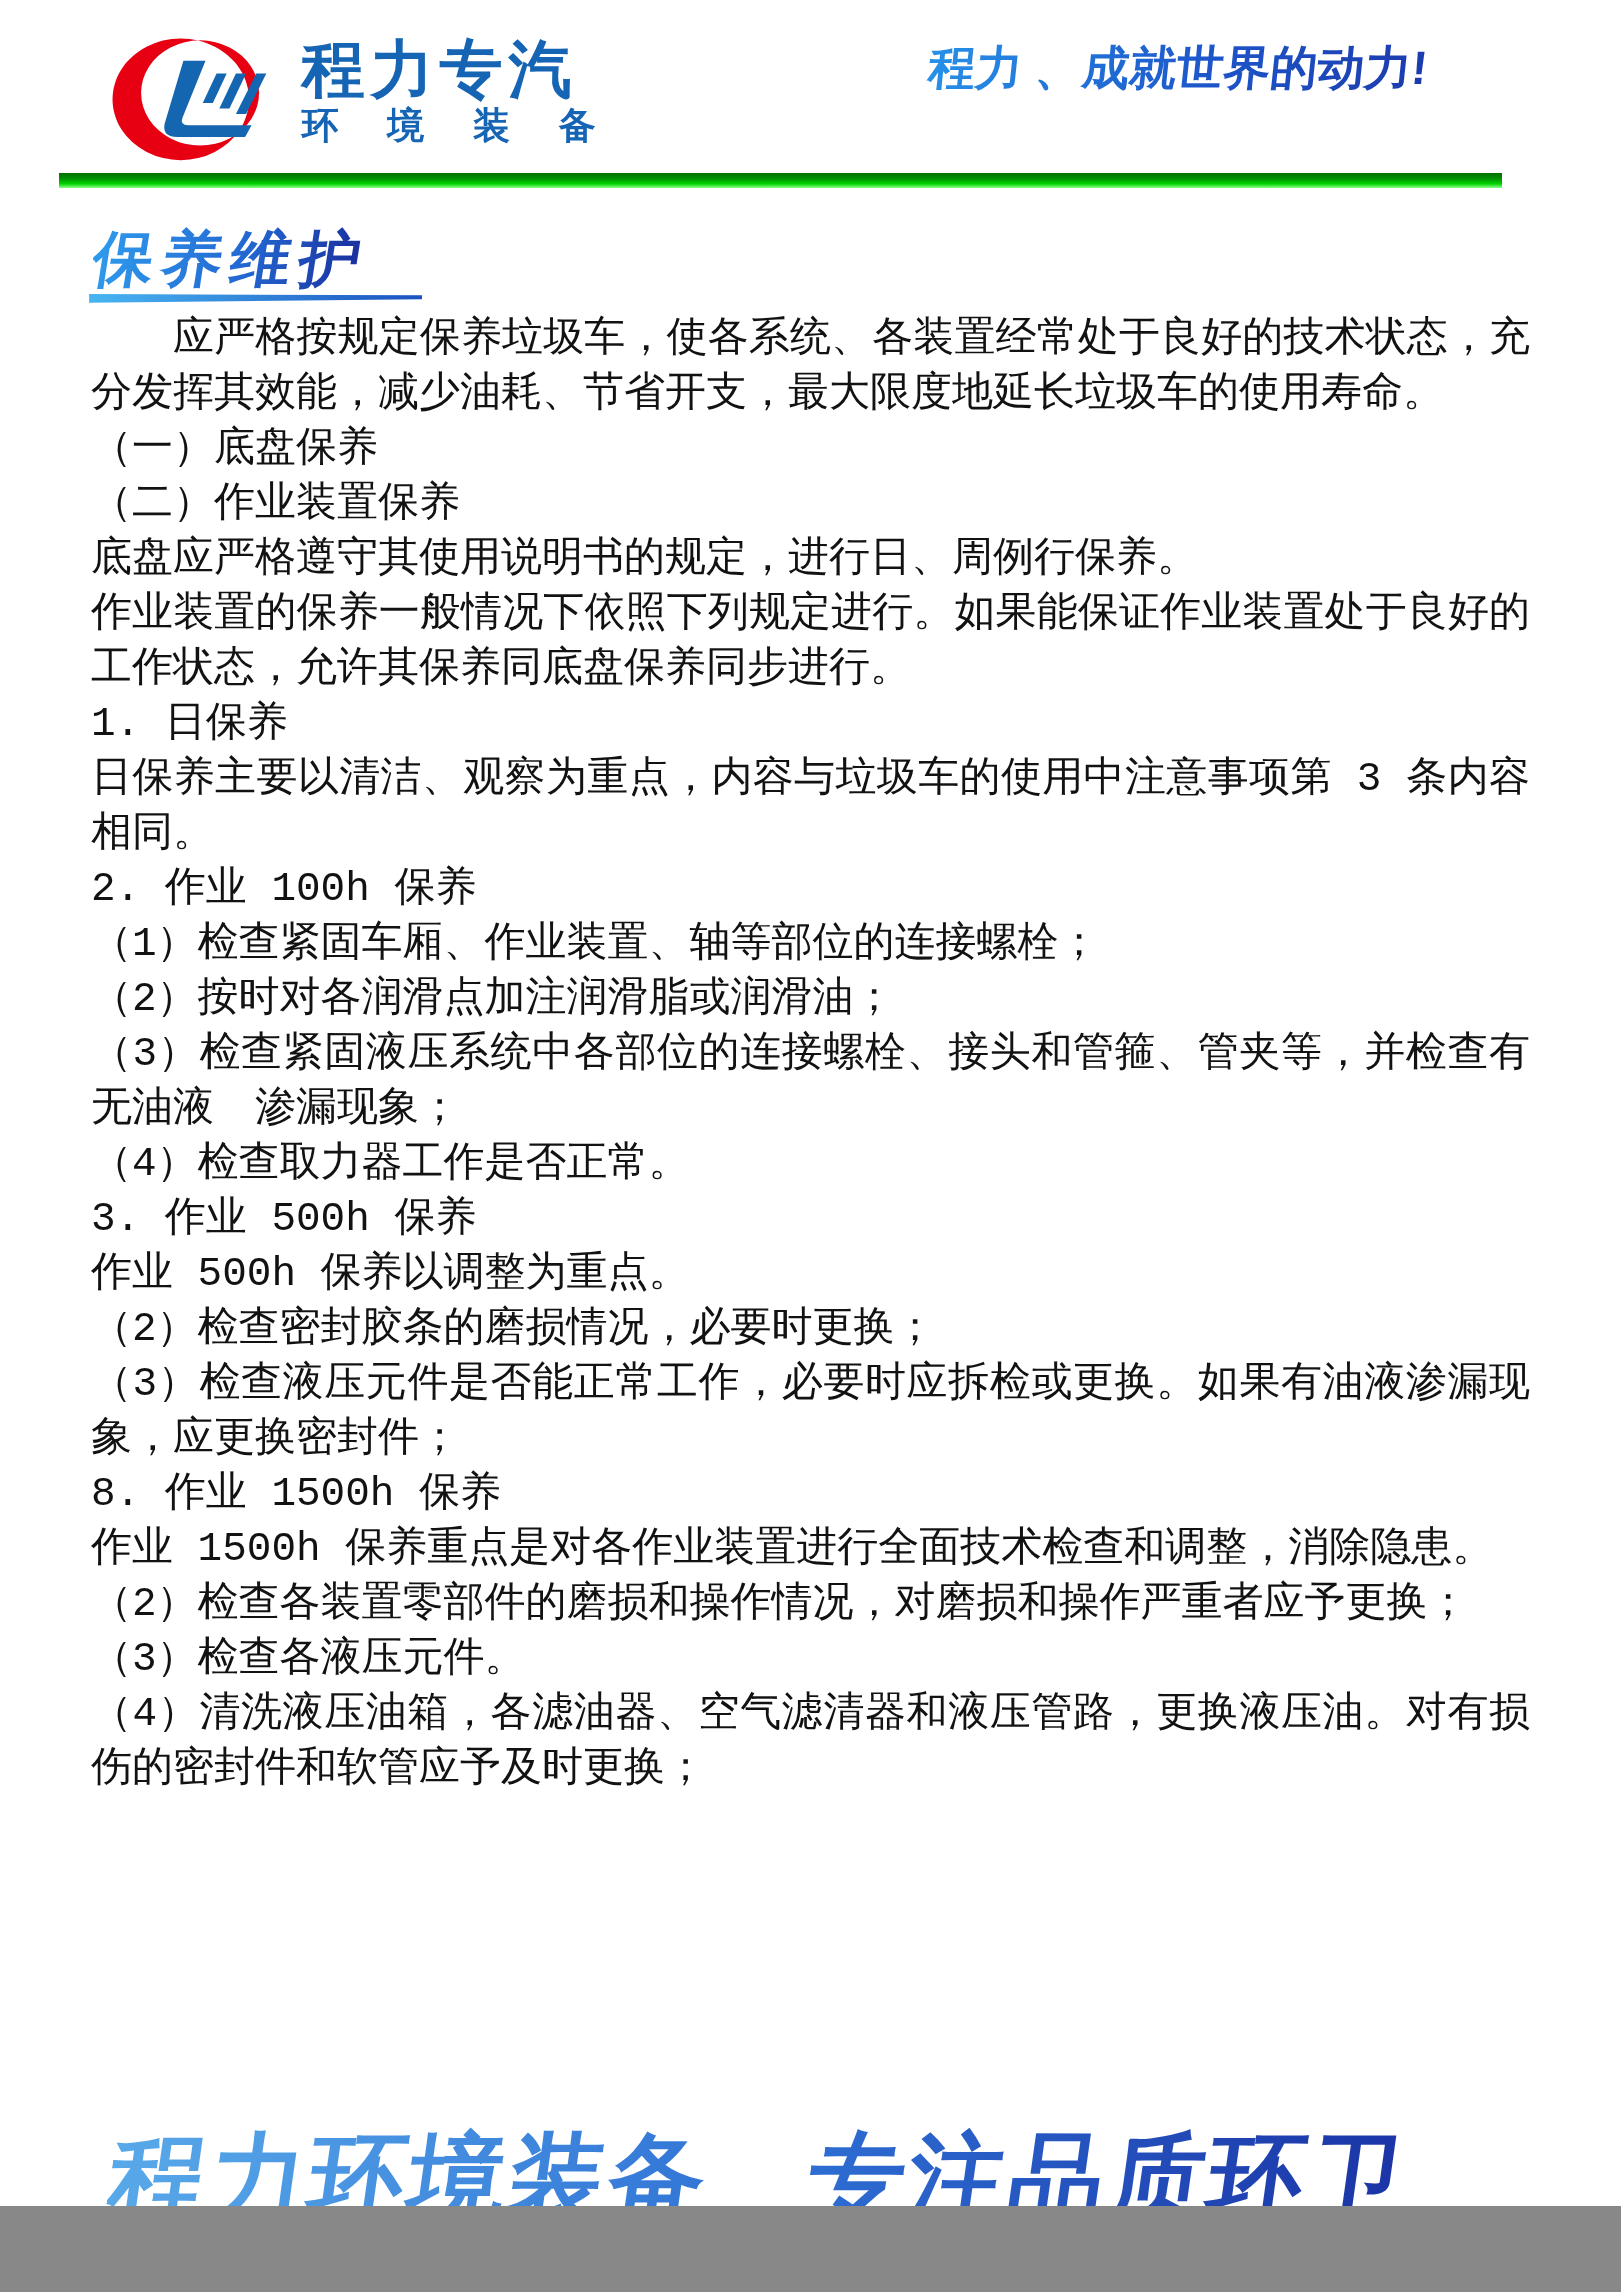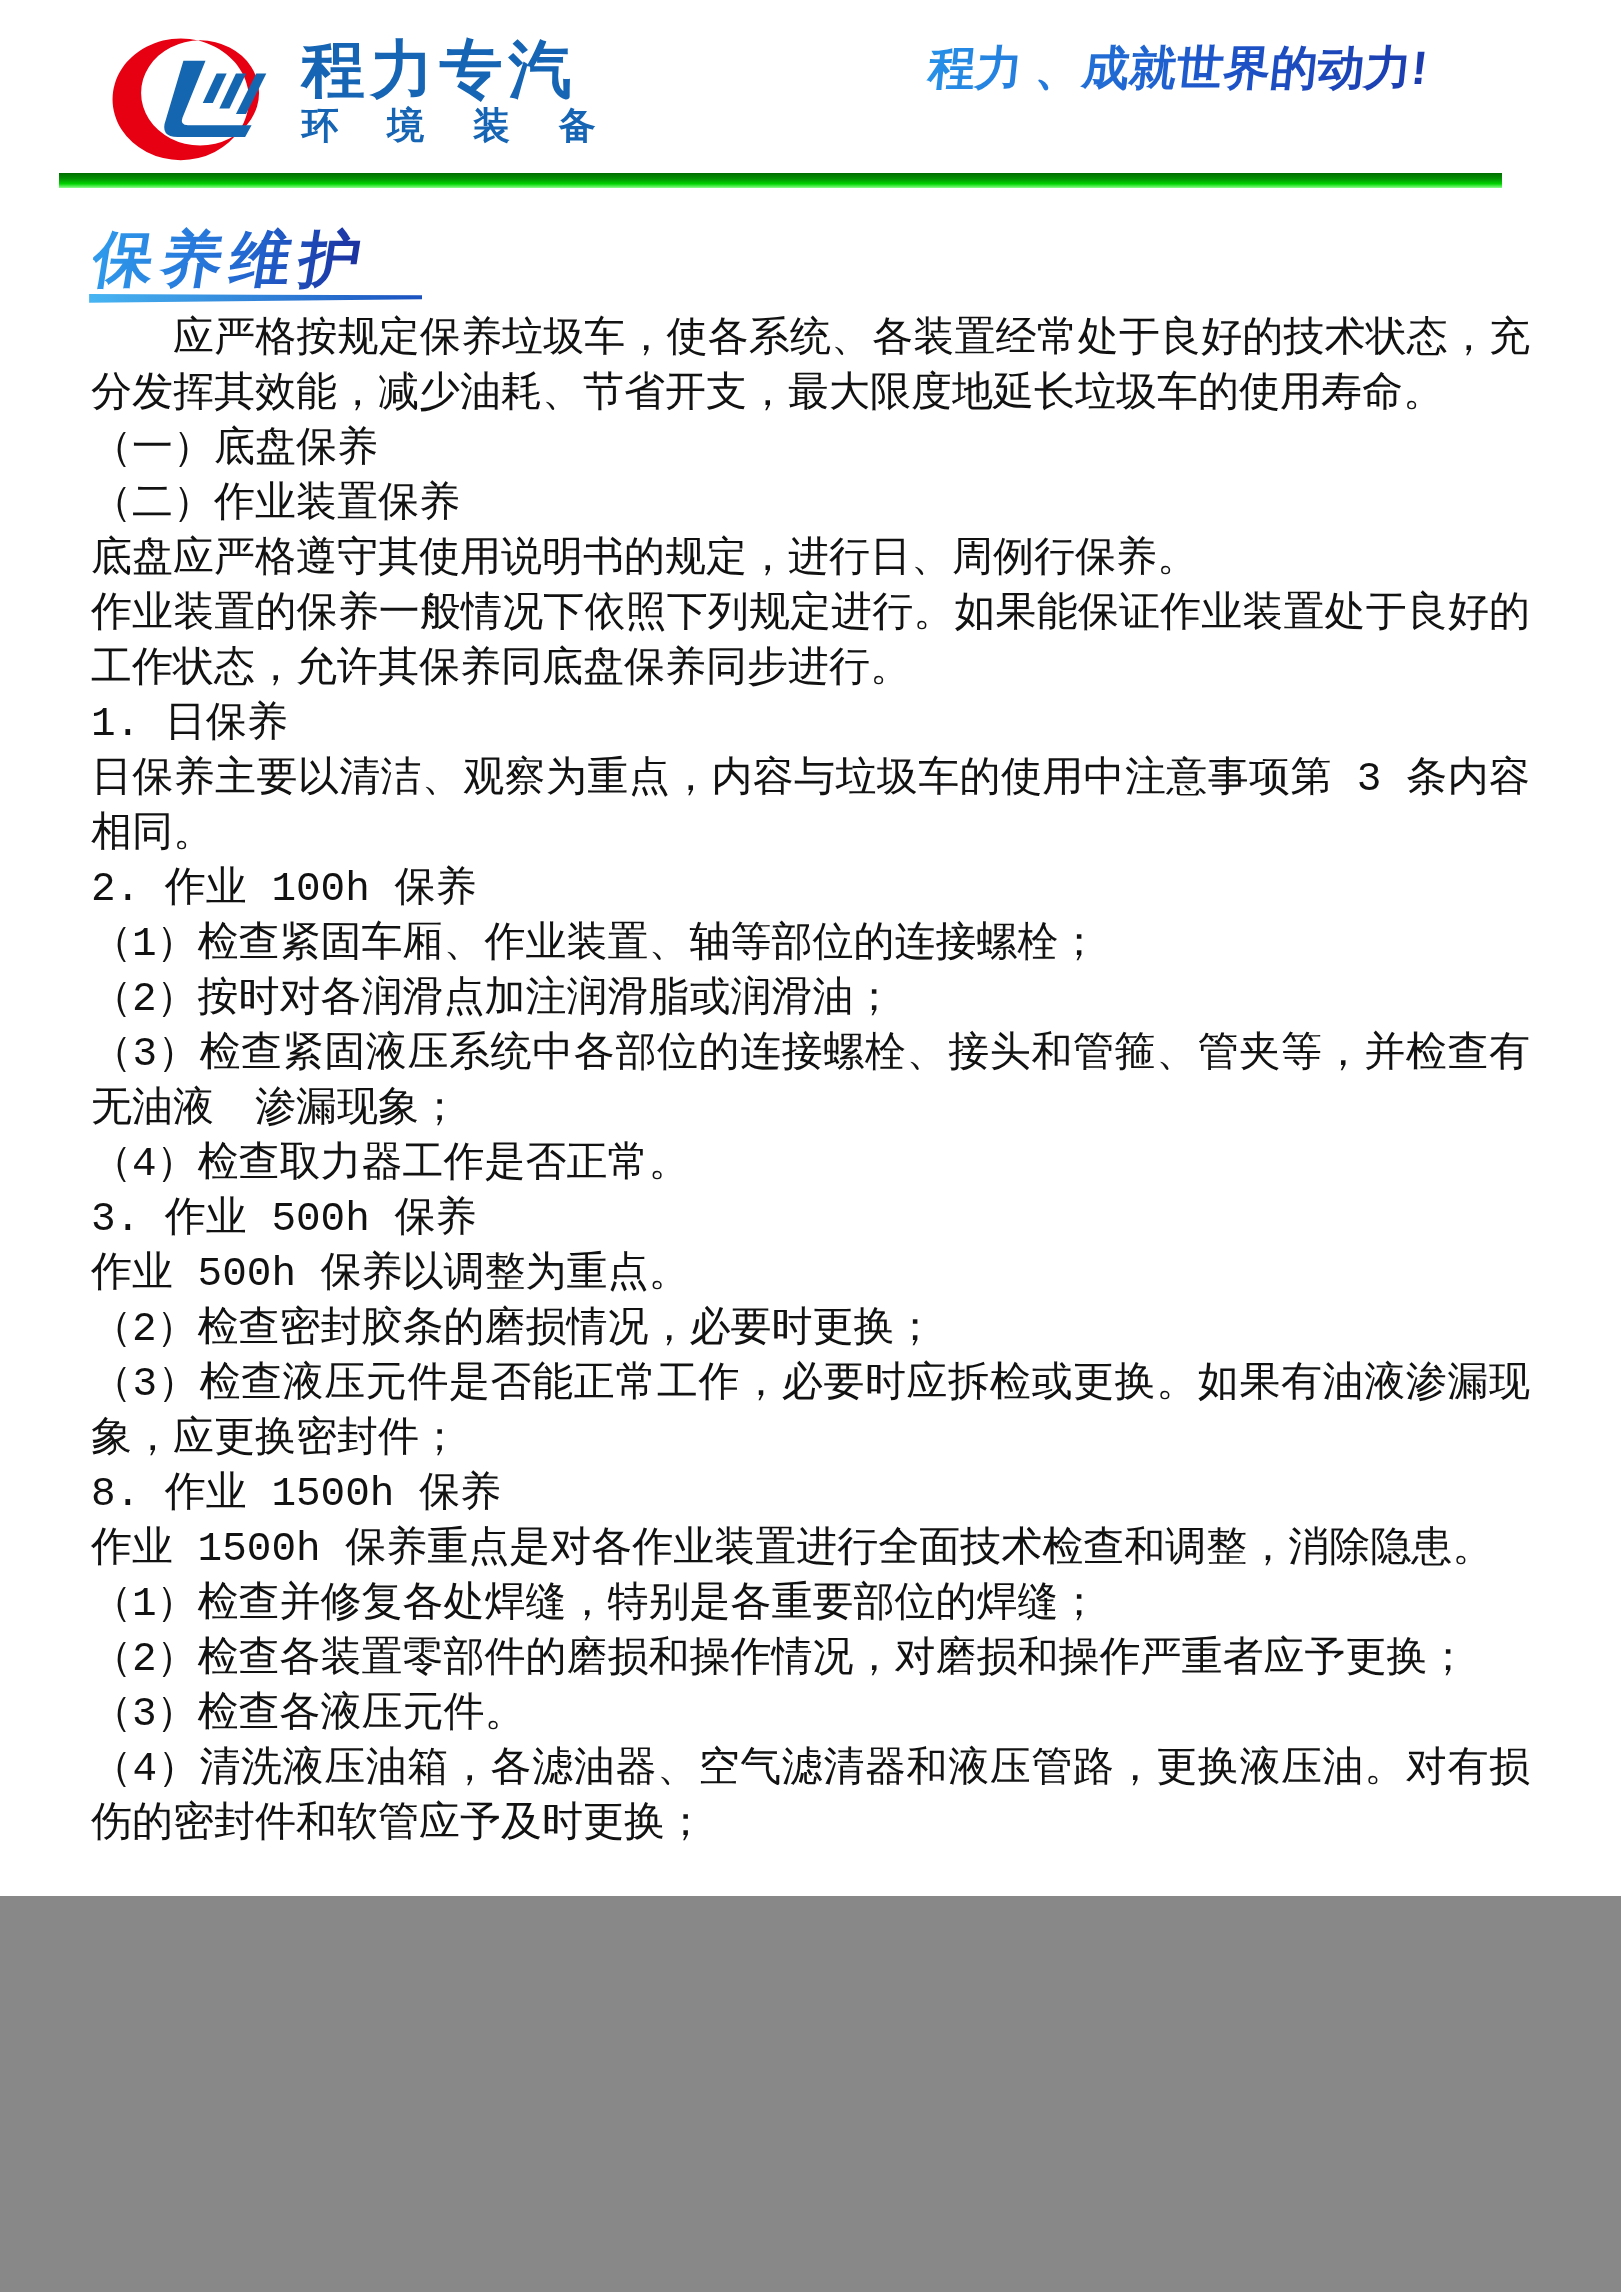--- a/index.html
+++ b/index.html
@@ -1,18 +1,18 @@
 <!DOCTYPE html>
 <html lang="zh"><head>
 <meta charset="utf-8">
 <style>
   html,body{margin:0;padding:0;background:#888;}
   .page{
     position:relative;
-    width:1621px;height:1896px;
+    width:1621px;height:2206px;
     margin:0 auto;
     background:#ffffff;
     overflow:hidden;
     font-family:"Liberation Sans", sans-serif;
   }
   
   .header{
     position:absolute;left:0;top:0;width:1621px;height:174px;
   }
   .logo-wrap{
@@ -141,21 +141,20 @@
     <p class="para">（1）检查紧固车厢、作业装置、轴等部位的连接螺栓；</p>
     <p class="para">（2）按时对各润滑点加注润滑脂或润滑油；</p>
     <p class="para">（3）检查紧固液压系统中各部位的连接螺栓、接头和管箍、管夹等，并检查有无油液　渗漏现象；</p>
     <p class="para">（4）检查取力器工作是否正常。</p>
     <p class="para">3. 作业 500h 保养</p>
     <p class="para">作业 500h 保养以调整为重点。</p>
     <p class="para">（2）检查密封胶条的磨损情况，必要时更换；</p>
     <p class="para">（3）检查液压元件是否能正常工作，必要时应拆检或更换。如果有油液渗漏现象，应更换密封件；</p>
     <p class="para">8. 作业 1500h 保养</p>
     <p class="para">作业 1500h 保养重点是对各作业装置进行全面技术检查和调整，消除隐患。</p>
-    <p class="para">（1）检查并修复各处焊缝，特别是各重要部位的焊缝；</p>
     <p class="para">（2）检查各装置零部件的磨损和操作情况，对磨损和操作严重者应予更换；</p>
     <p class="para">（3）检查各液压元件。</p>
     <p class="para">（4）清洗液压油箱，各滤油器、空气滤清器和液压管路，更换液压油。对有损伤的密封件和软管应予及时更换；</p>
   </div>
 
   <div class="footer">
     <div class="footer-slogan">程力环境装备　专注品质环卫</div>
     <div class="footer-bottom">
       <div class="footer-line"></div>
       <div class="footer-address">地址：程力老厂区D区3栋</div>

